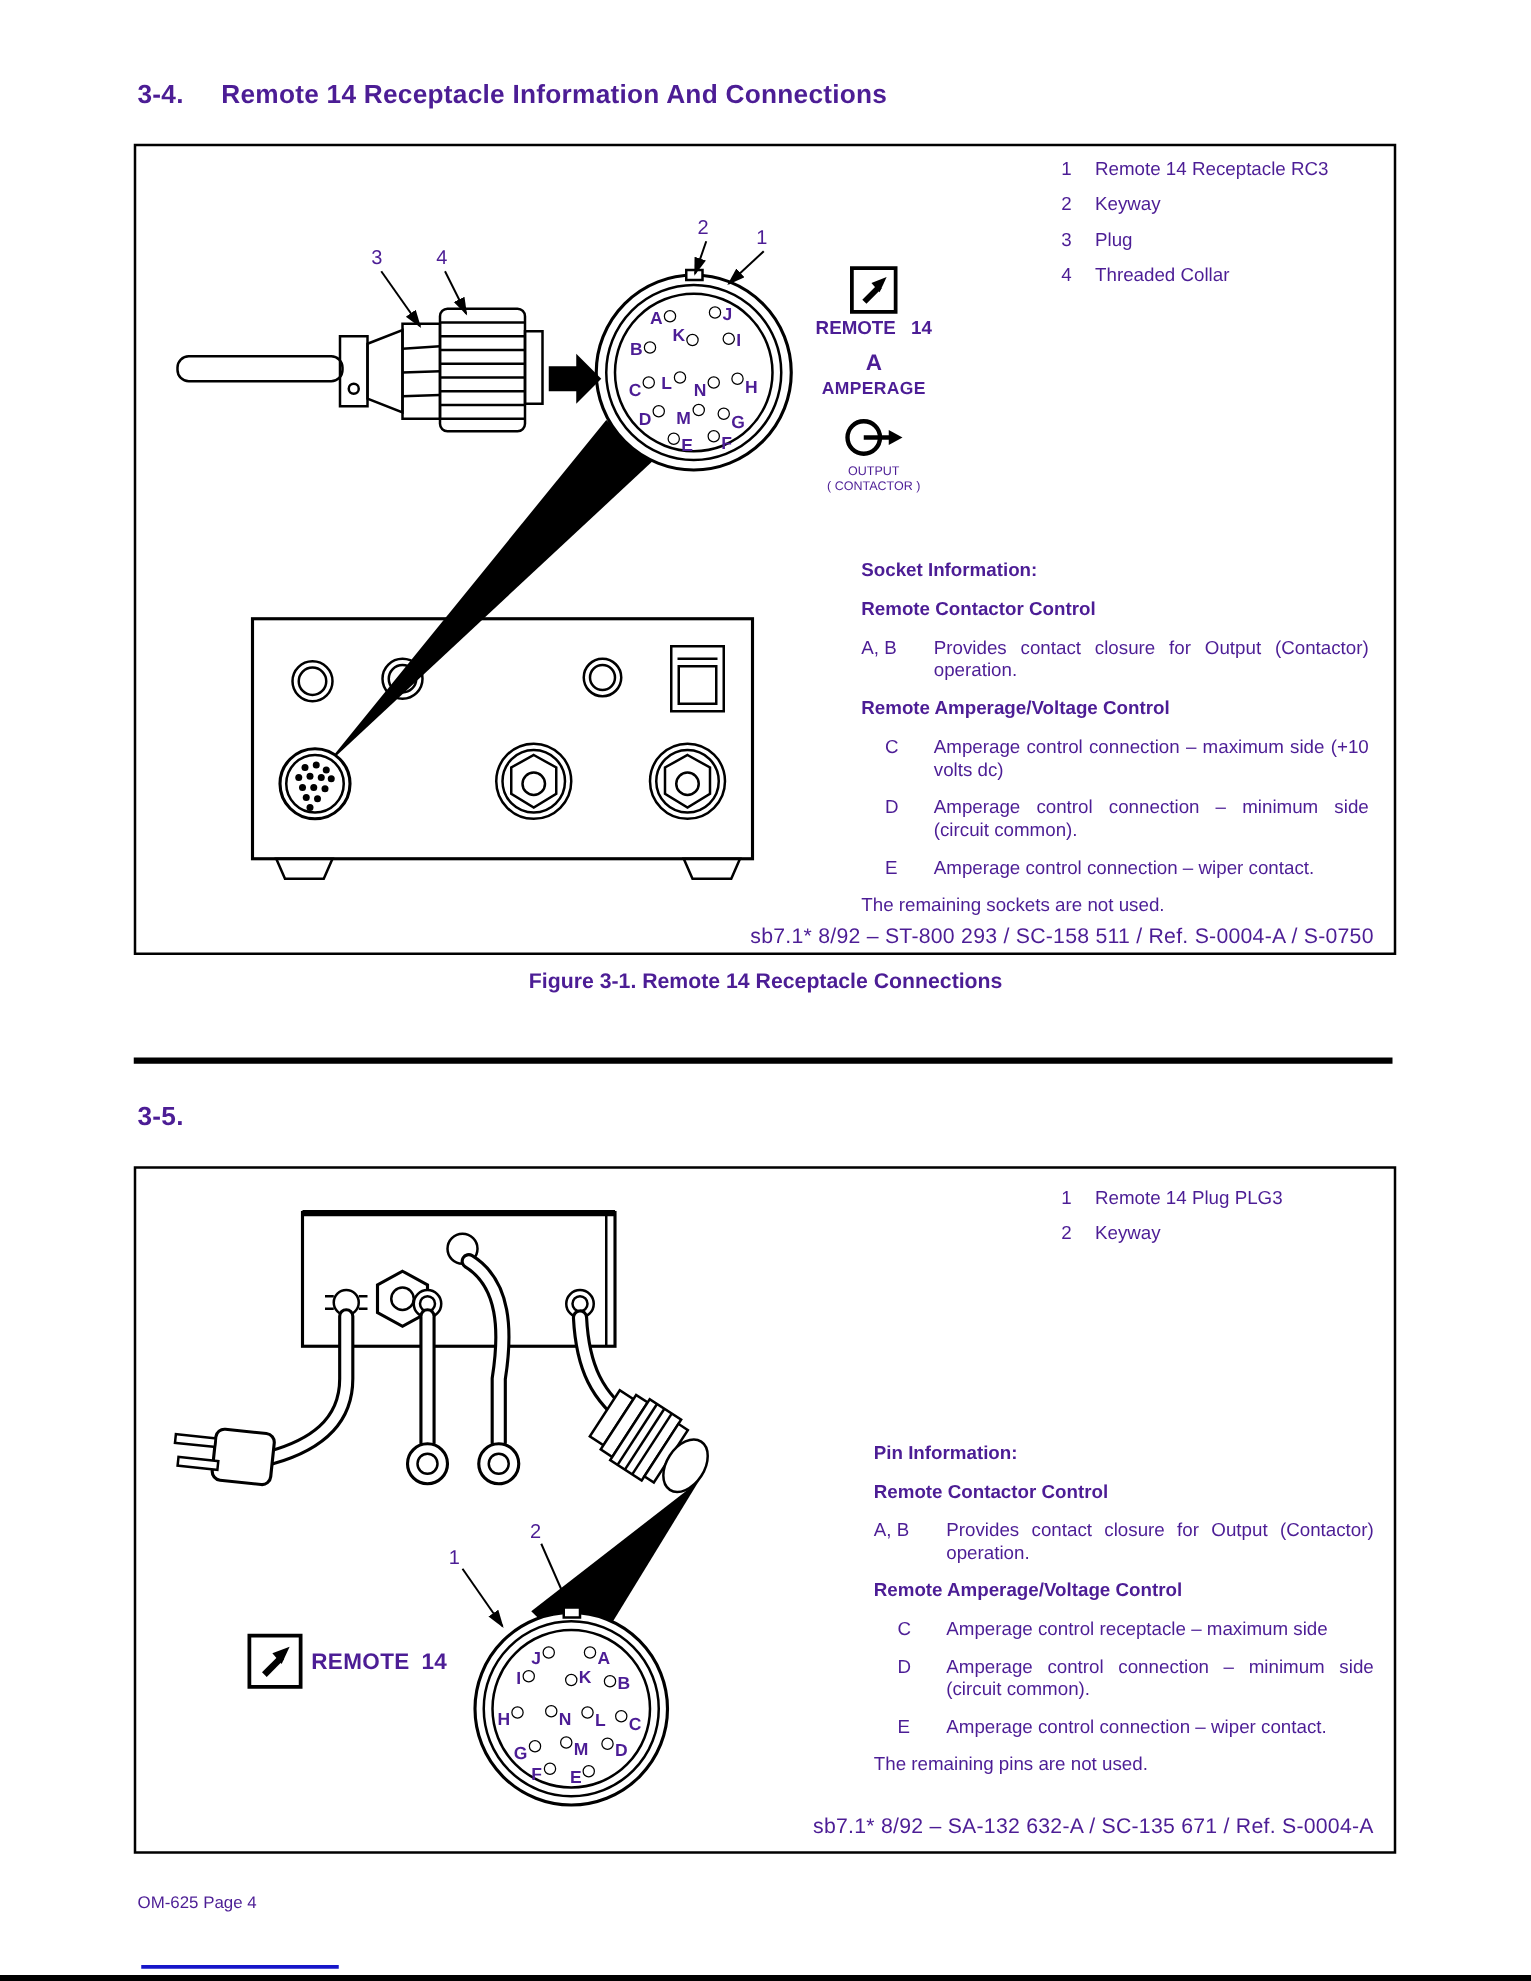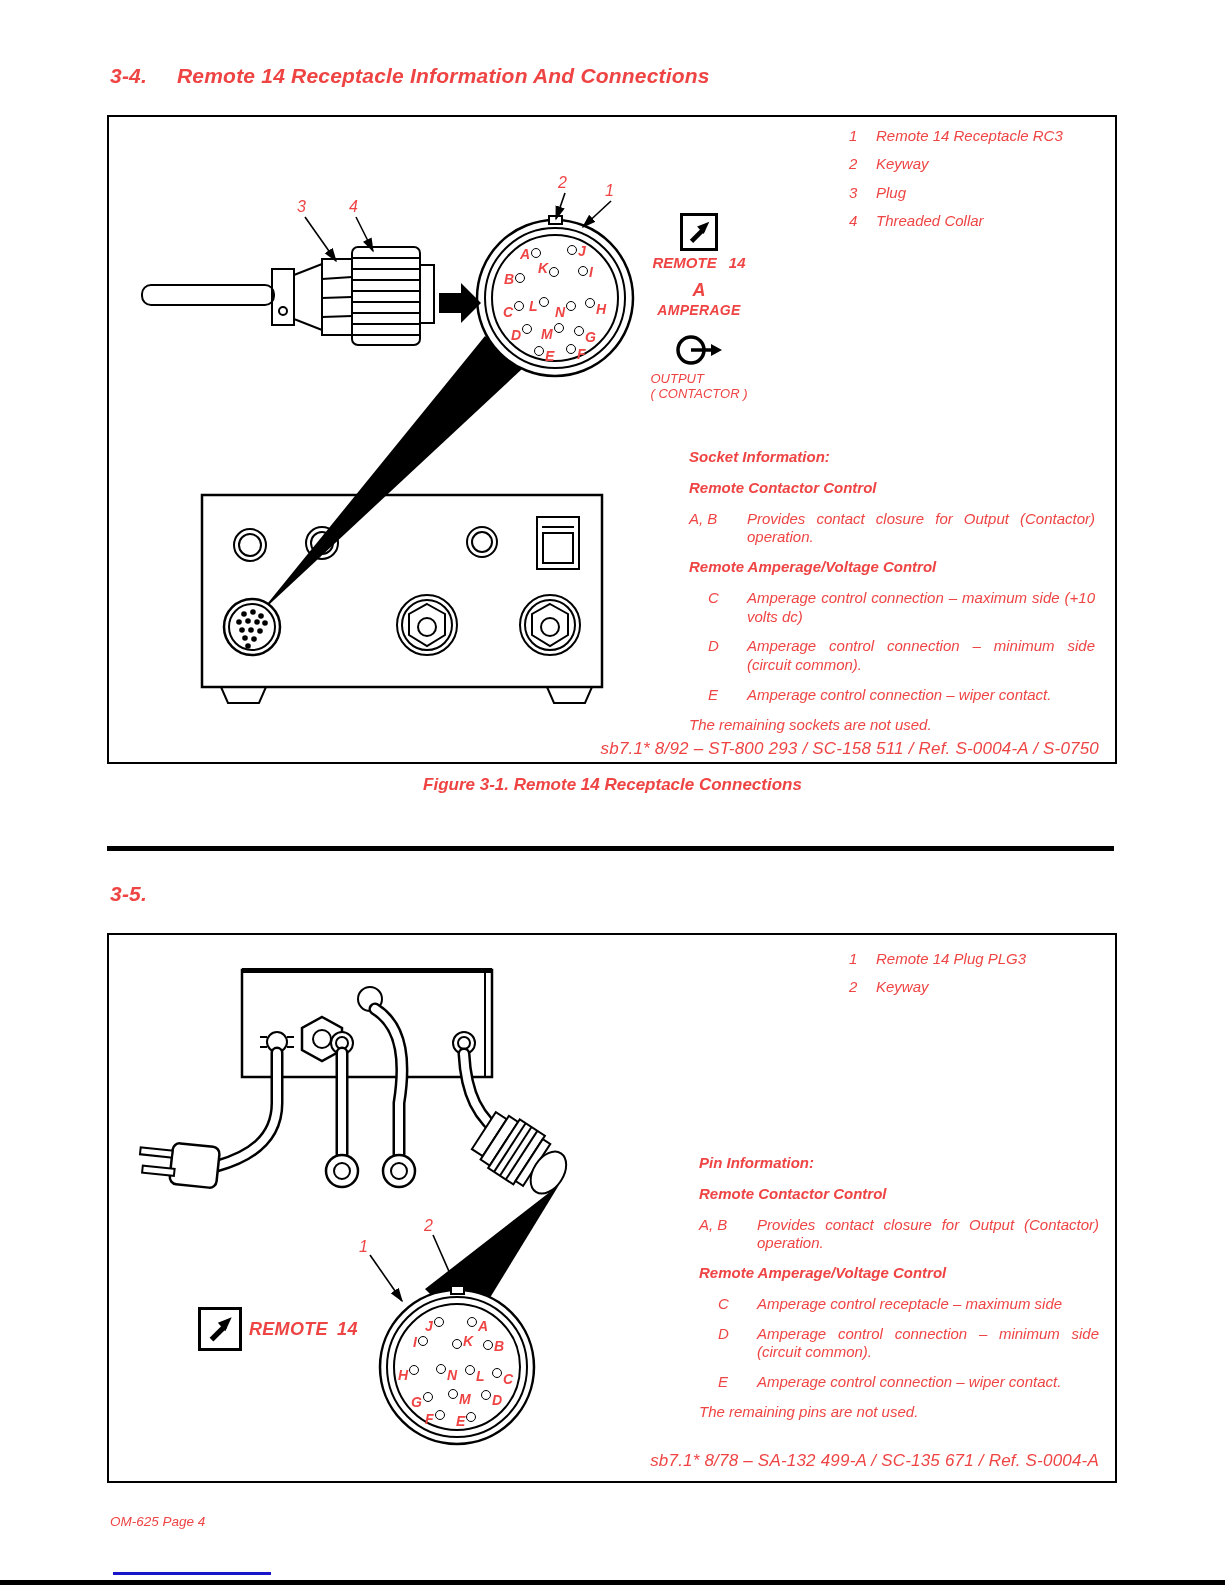--- a/index.html
+++ b/index.html
@@ -1,17 +1,17 @@
 <!DOCTYPE html>
 <html><head>
 <meta charset="utf-8">
 <style>
   html,body{margin:0;padding:0;background:#fff;}
-  .page{position:relative;width:1225px;height:1585px;background:#fff;color:#ef4444;
-        font-family:"Liberation Sans",sans-serif;overflow:hidden;font-style:italic;}
+  .page{position:relative;width:1225px;height:1585px;background:#fff;color:#4c1d95;
+        font-family:"Liberation Sans",sans-serif;overflow:hidden;}
   .abs{position:absolute;}
   .sec-head{position:absolute;display:flex;gap:30px;font-weight:bold;font-size:21px;letter-spacing:.2px;}
   .figbox{position:absolute;border:2px solid #000;background:#fff;}
   .legend{position:absolute;width:258px;}
   .lrow{display:flex;margin-bottom:11px;font-size:15px;line-height:1.15;}
   .lnum{width:27px;flex:none;}
   .llab{flex:1;}
   .lnote{font-size:15px;line-height:1.3;text-align:justify;margin-top:15px;}
   .info{position:absolute;font-size:15px;line-height:1.25;}
   .info .hd{font-weight:bold;margin-bottom:12px;}
@@ -25,21 +25,21 @@
   .rule{position:absolute;background:#000;}
   .callout{position:absolute;font-size:16px;line-height:1;}
   .sock{position:absolute;font-weight:bold;font-size:14px;line-height:1;white-space:nowrap;}
   .hole{display:inline-block;width:8px;height:8px;border:1.6px solid #000;border-radius:50%;
         background:#fff;vertical-align:1px;margin:0 1px;}
   .iconblock{position:absolute;display:flex;flex-direction:column;align-items:center;}
   .sqicon{width:38px;height:38px;border:3px solid #000;display:flex;align-items:center;justify-content:center;background:#fff;box-sizing:border-box;}
   .iconlab{font-weight:bold;font-size:15px;margin-top:3px;word-spacing:8px;}
   .biglabA{font-weight:bold;font-size:18px;margin-top:9px;}
   .amperage{font-weight:bold;font-size:14px;margin-top:1px;letter-spacing:.3px;}
-  .outlab{font-size:13px;margin-top:2px;line-height:1.15;}
+  .outlab{font-size:10px;margin-top:2px;line-height:1.15;text-align:center;}
   .r14tag{position:absolute;display:flex;align-items:center;gap:7px;}
   .r14tag .txt{font-weight:bold;font-size:18px;letter-spacing:.3px;word-spacing:4px;}
   .footer{position:absolute;font-size:13.5px;}
   svg{display:block;}
 </style>
 </head>
 <body>
 
 <div class="page">
 
@@ -371,21 +371,21 @@
         <span class="ikey ind">D</span>
           <span class="itxt">Amperage control connection – minimum side (circuit common).</span>
       </div>
       <div class="irow">
         <span class="ikey ind">E</span>
           <span class="itxt">Amperage control connection – wiper contact.</span>
       </div>
       <div class="inote">The remaining pins are not used.</div>
     </div>
 
-    <div class="fineprint" style="right:16px;top:516px;">sb7.1* 8/78 – SA-132 499-A / SC-135 671 / Ref. S-0004-A</div>
+    <div class="fineprint" style="right:16px;top:516px;">sb7.1* 8/92 – SA-132 632-A / SC-135 671 / Ref. S-0004-A</div>
   </div>
 
 
   <div class="footer" style="left:110px;top:1514px;">OM-625 Page 4</div>
 
   <div class="rule" style="left:113px;top:1572px;width:158px;height:3px;background:#1717c9;"></div>
   <div class="rule" style="left:0;top:1580px;width:1225px;height:5px;"></div>
 
 </div>
 

